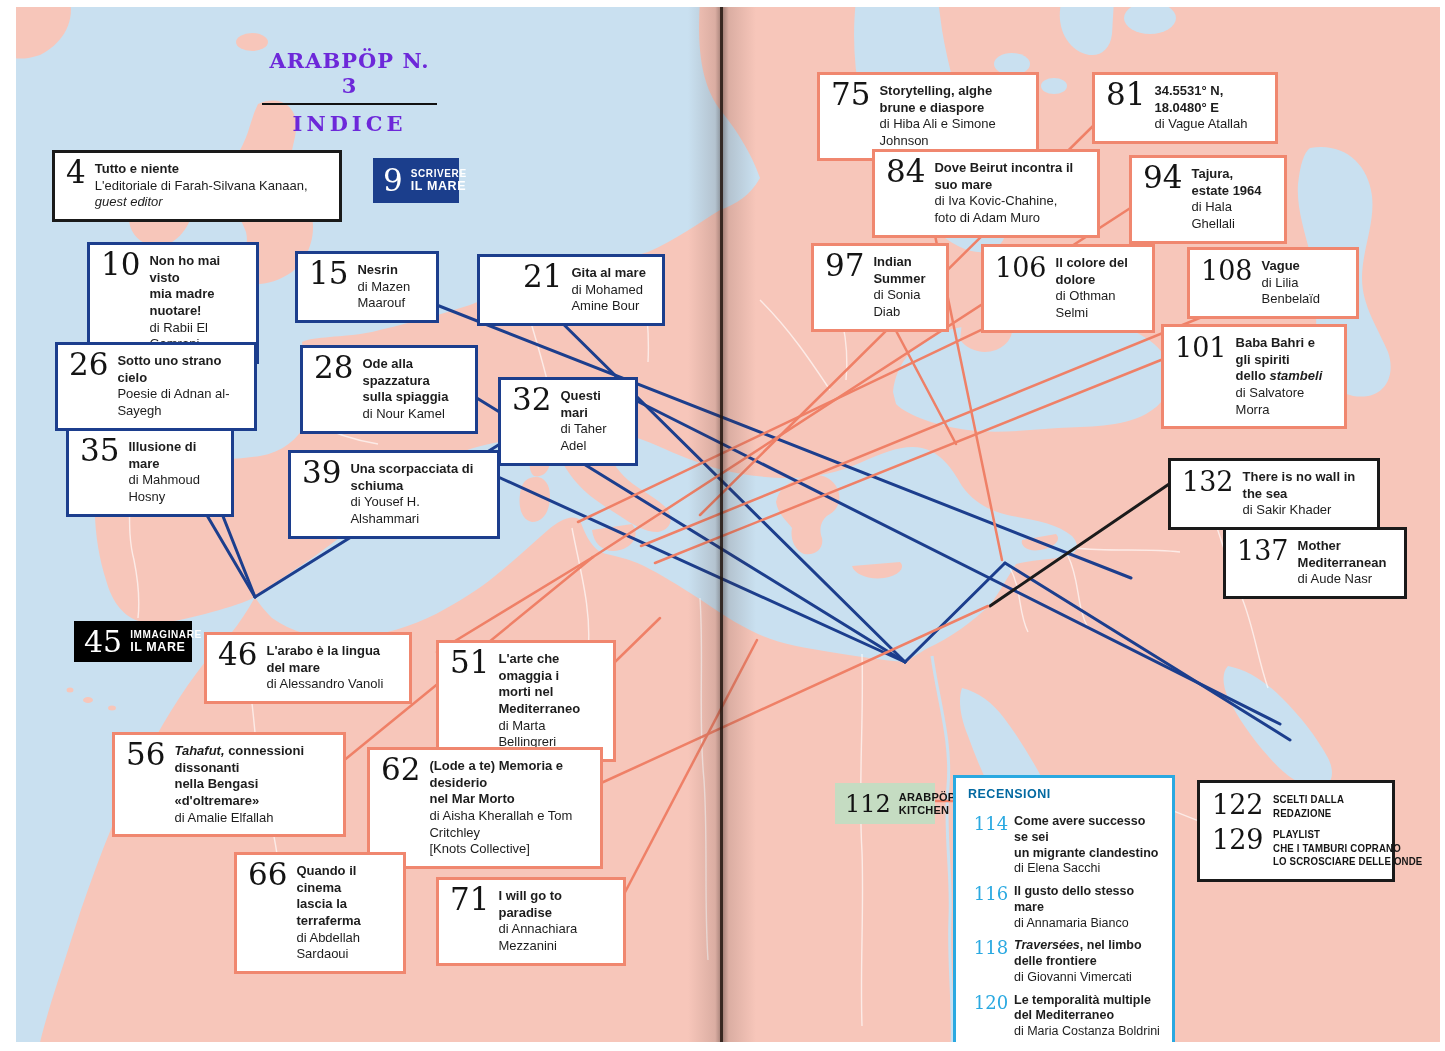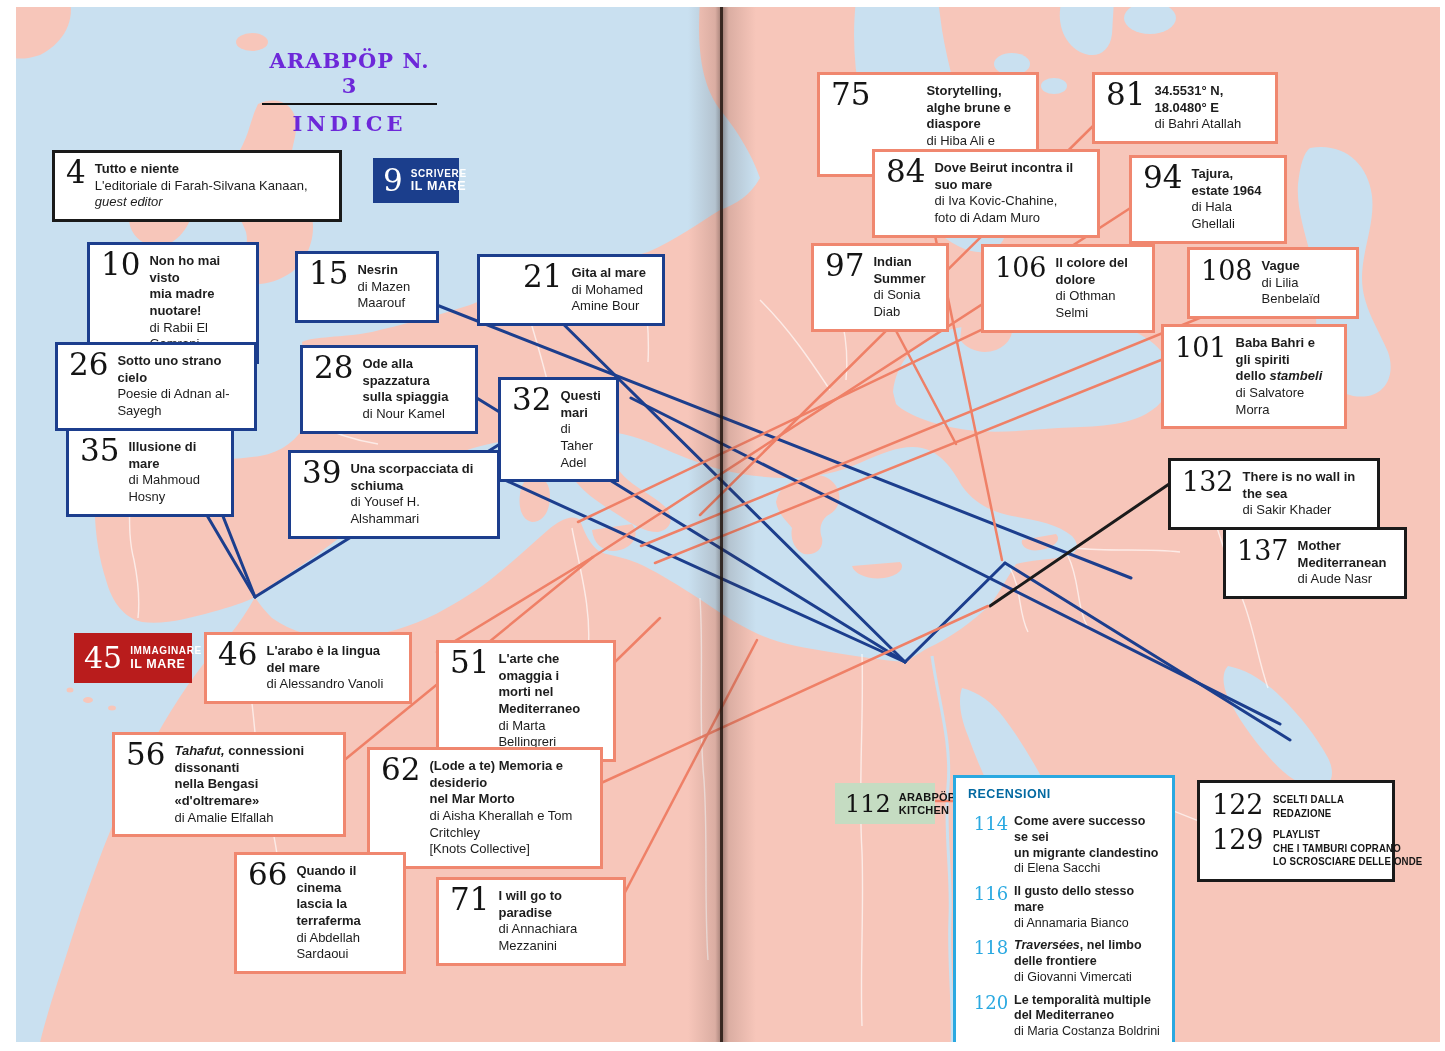--- a/index.html
+++ b/index.html
@@ -31,21 +31,21 @@
   .seg.b{font-weight:bold;}
   .seg.i{font-style:italic;}
 
   .badge{position:absolute;display:flex;align-items:center;z-index:10;padding:0 10px;box-sizing:border-box;}
   .badge .bnum{font-family:"DejaVu Serif",serif;line-height:1;margin-right:8px;}
   .badge .blab{font-weight:bold;line-height:1.15;letter-spacing:.6px;}
   .badge .blab .l1{font-size:10px;}
   .badge .blab .l2{font-size:12.5px;}
   #badge-scrivere{left:373px;top:158px;width:86px;height:45px;background:#1b3e8c;color:#fff;}
   #badge-scrivere .bnum{font-size:31px;}
-  #badge-immaginare{left:74px;top:621px;width:118px;height:50px;background:#b91c1c;color:#fff;margin-top:12px;}
+  #badge-immaginare{left:74px;top:621px;width:118px;height:41px;background:#000000;color:#fff;}
   #badge-immaginare .bnum{font-size:30px;}
   #badge-kitchen{left:835px;top:783px;width:100px;height:41px;background:#c5dcc2;color:#131313;}
   #badge-kitchen .bnum{font-size:24px;}
   #badge-kitchen .blab .l1{font-size:11px;letter-spacing:.2px;}
   #badge-kitchen .blab .l2{font-size:11px;letter-spacing:.2px;}
 
   #recensioni{position:absolute;left:953px;top:775px;width:222px;background:#fff;border:3px solid #2aa9e1;
               z-index:10;box-sizing:border-box;padding:9px 10px 10px 12px;}
   #recensioni .rhead{color:#0369a1;font-weight:bold;font-size:12.5px;letter-spacing:.5px;margin-bottom:13px;}
   .ritem{display:flex;align-items:flex-start;margin-bottom:7px;}
@@ -220,21 +220,21 @@
         </div>
       </div>
       <div class="entry acc-navy" style="left: 300px; top: 345px; width: 178px;">
         <div class="num">28</div>
         <div class="txt">
           <div class="line"><span class="seg b">Ode alla spazzatura</span></div>
           <div class="line"><span class="seg b">sulla spiaggia</span></div>
           <div class="line"><span class="seg">di Nour Kamel</span></div>
         </div>
       </div>
-      <div class="entry acc-navy" style="left: 498px; top: 377px; width: 121px;">
+      <div class="entry acc-navy" style="left: 498px; top: 377px; width: 140px;">
         <div class="num">32</div>
         <div class="txt">
           <div class="line"><span class="seg b">Questi mari</span></div>
           <div class="line"><span class="seg">di Taher Adel</span></div>
         </div>
       </div>
       <div class="entry acc-navy" style="left: 66px; top: 428px; width: 168px;">
         <div class="num">35</div>
         <div class="txt">
           <div class="line"><span class="seg b">Illusione di mare</span></div>
@@ -288,32 +288,32 @@
           <div class="line"><span class="seg">di Abdellah Sardaoui</span></div>
         </div>
       </div>
       <div class="entry acc-salmon" style="left: 436px; top: 877px; width: 190px;">
         <div class="num">71</div>
         <div class="txt">
           <div class="line"><span class="seg b">I will go to paradise</span></div>
           <div class="line"><span class="seg">di Annachiara Mezzanini</span></div>
         </div>
       </div>
-      <div class="entry acc-salmon" style="left: 817px; top: 72px; width: 222px; gap: 47px;">
+      <div class="entry acc-salmon" style="left: 817px; top: 72px; width: 222px;">
         <div class="num">75</div>
         <div class="txt">
           <div class="line"><span class="seg b">Storytelling, alghe brune e diaspore</span></div>
           <div class="line"><span class="seg">di Hiba Ali e Simone Johnson</span></div>
         </div>
       </div>
       <div class="entry acc-salmon" style="left: 1092px; top: 72px; width: 186px;">
         <div class="num">81</div>
         <div class="txt">
           <div class="line"><span class="seg b">34.5531° N, 18.0480° E</span></div>
-          <div class="line"><span class="seg">di Bahri Atallah</span></div>
+          <div class="line"><span class="seg">di Vague Atallah</span></div>
         </div>
       </div>
       <div class="entry acc-salmon" style="left: 872px; top: 149px; width: 228px;">
         <div class="num">84</div>
         <div class="txt">
           <div class="line"><span class="seg b">Dove Beirut incontra il suo mare</span></div>
           <div class="line"><span class="seg">di Iva Kovic-Chahine,</span></div>
           <div class="line"><span class="seg">foto di Adam Muro</span></div>
         </div>
       </div>

